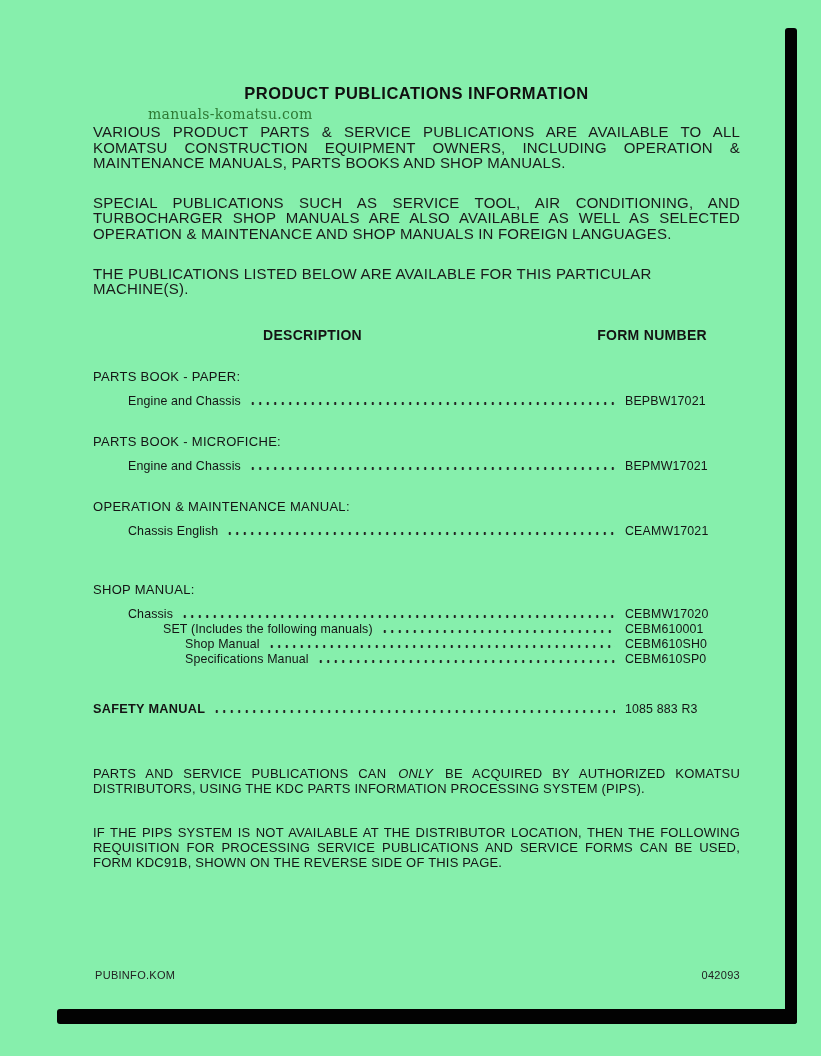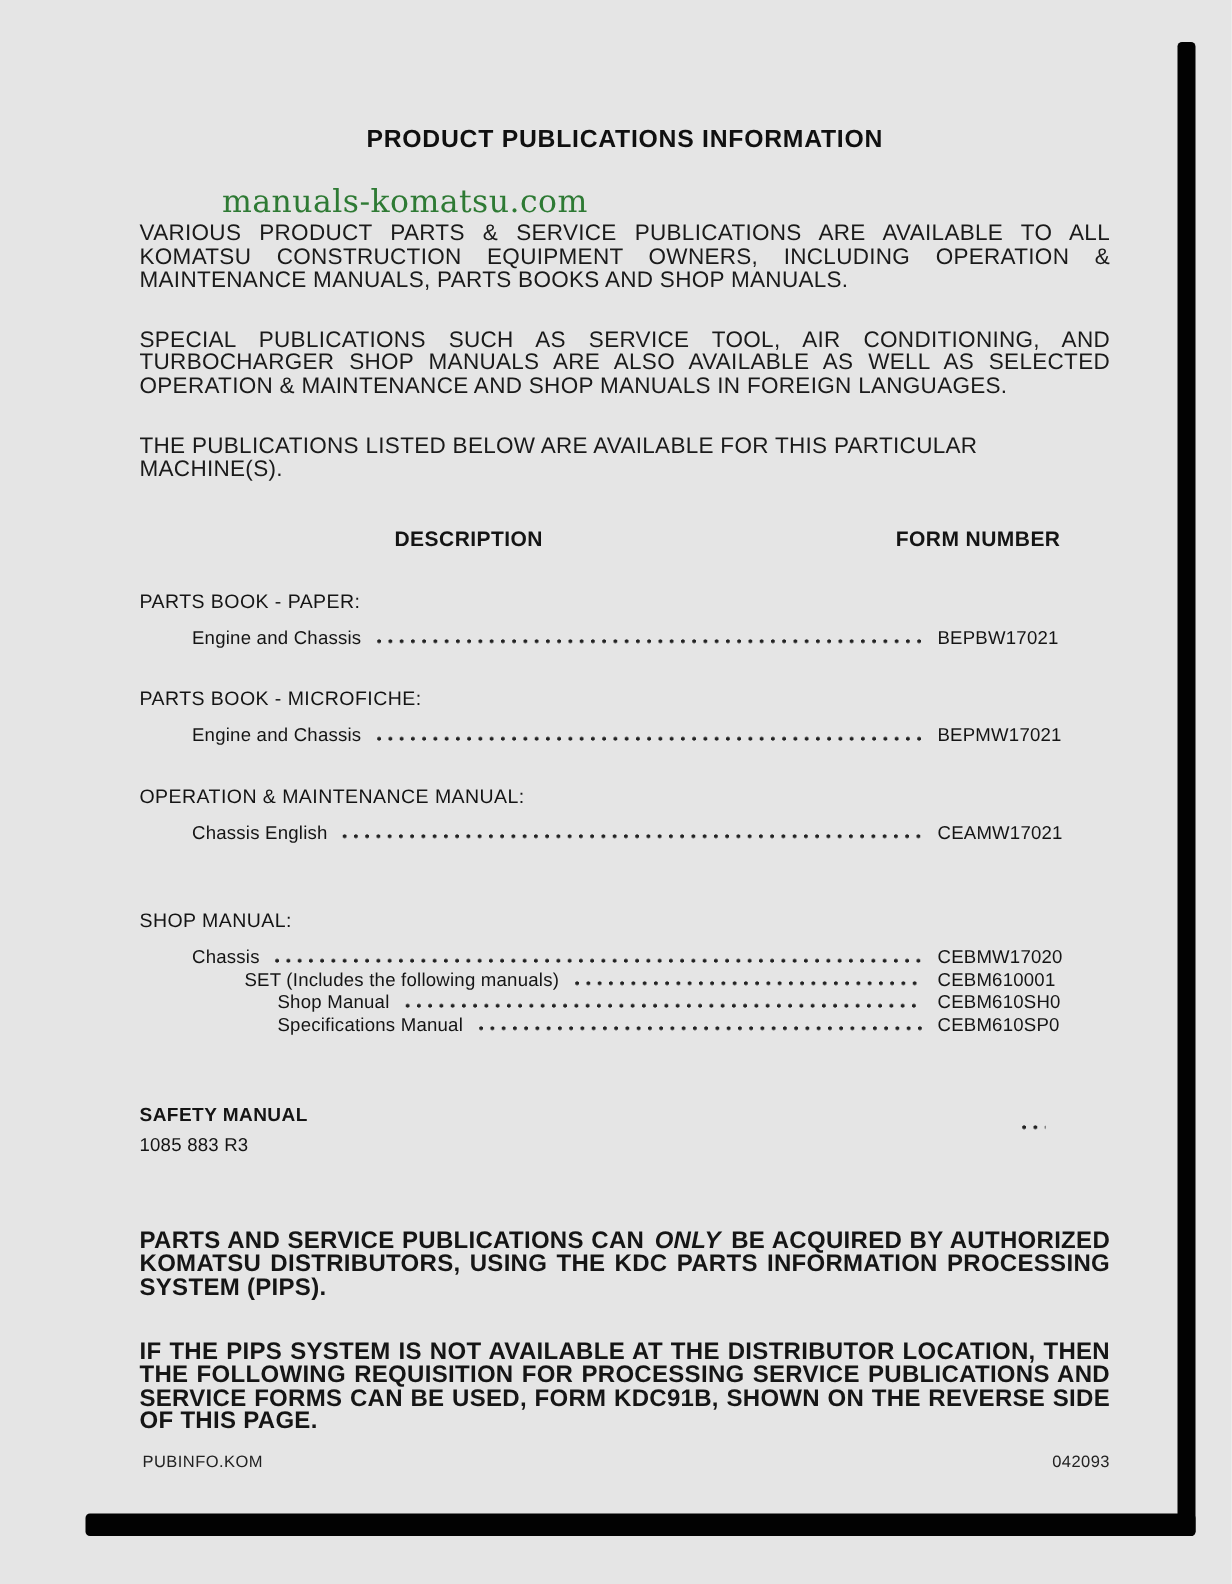--- a/index.html
+++ b/index.html
@@ -4,41 +4,41 @@
 <style>
   * { margin:0; padding:0; box-sizing:border-box; }
   html,body { width:821px; height:1056px; }
   body {
     background:#ffffff;
     font-family:"Liberation Sans", sans-serif;
     color:#141414;
     position:relative;
     overflow:hidden;
   }
-  .page { position:absolute; inset:0; background:#e5e5e5; }
+  .page { position:absolute; inset:0; background:#86efac; }
 
   .content {
     position:absolute;
     left:93px; top:84px;
     width:647px;
   }
 
   .title {
     text-align:center;
     font-size:16.5px;
     font-weight:bold;
     letter-spacing:0.5px;
     color:#101010;
   }
 
   .watermark {
     font-family:"DejaVu Serif", serif;
-    font-size:21px;
+    font-size:14px;
     color:#2e7a34;
-    margin:19px 0 2px 55px;
+    margin:3px 0 2px 55px;
     letter-spacing:0.3px;
   }
 
   .para {
     font-size:15px;
     line-height:15.6px;
     letter-spacing:0.2px;
     text-align:justify;
     color:#1a1a1a;
   }
@@ -88,26 +88,26 @@
 
   .indent-1 { padding-left:35px; }
   .indent-2 { padding-left:70px; }
   .indent-3 { padding-left:92px; }
 
   .row.tight { margin-top:1px; line-height:14px; }
   .engine-label { margin-top:16px; }
 
   .section.shop { margin-top:44px; }
 
-  .safety-row { margin-top:46px;flex-direction:column; }
+  .safety-row { margin-top:36px; }
   .safety-row .label { font-weight:bold; letter-spacing:0.3px; font-size:12.7px; }
 
   .note {
-    font-weight:bold;
-    font-size:16px;
+    font-weight:normal;
+    font-size:13px;
     line-height:15.4px;
     letter-spacing:0.2px;
     text-align:justify;
     color:#151515;
   }
   .note1 { margin-top:50px; }
   .note2 { margin-top:28px; }
   .note .it { font-style:italic; padding:0 2px; }
 
   .footer-left {

